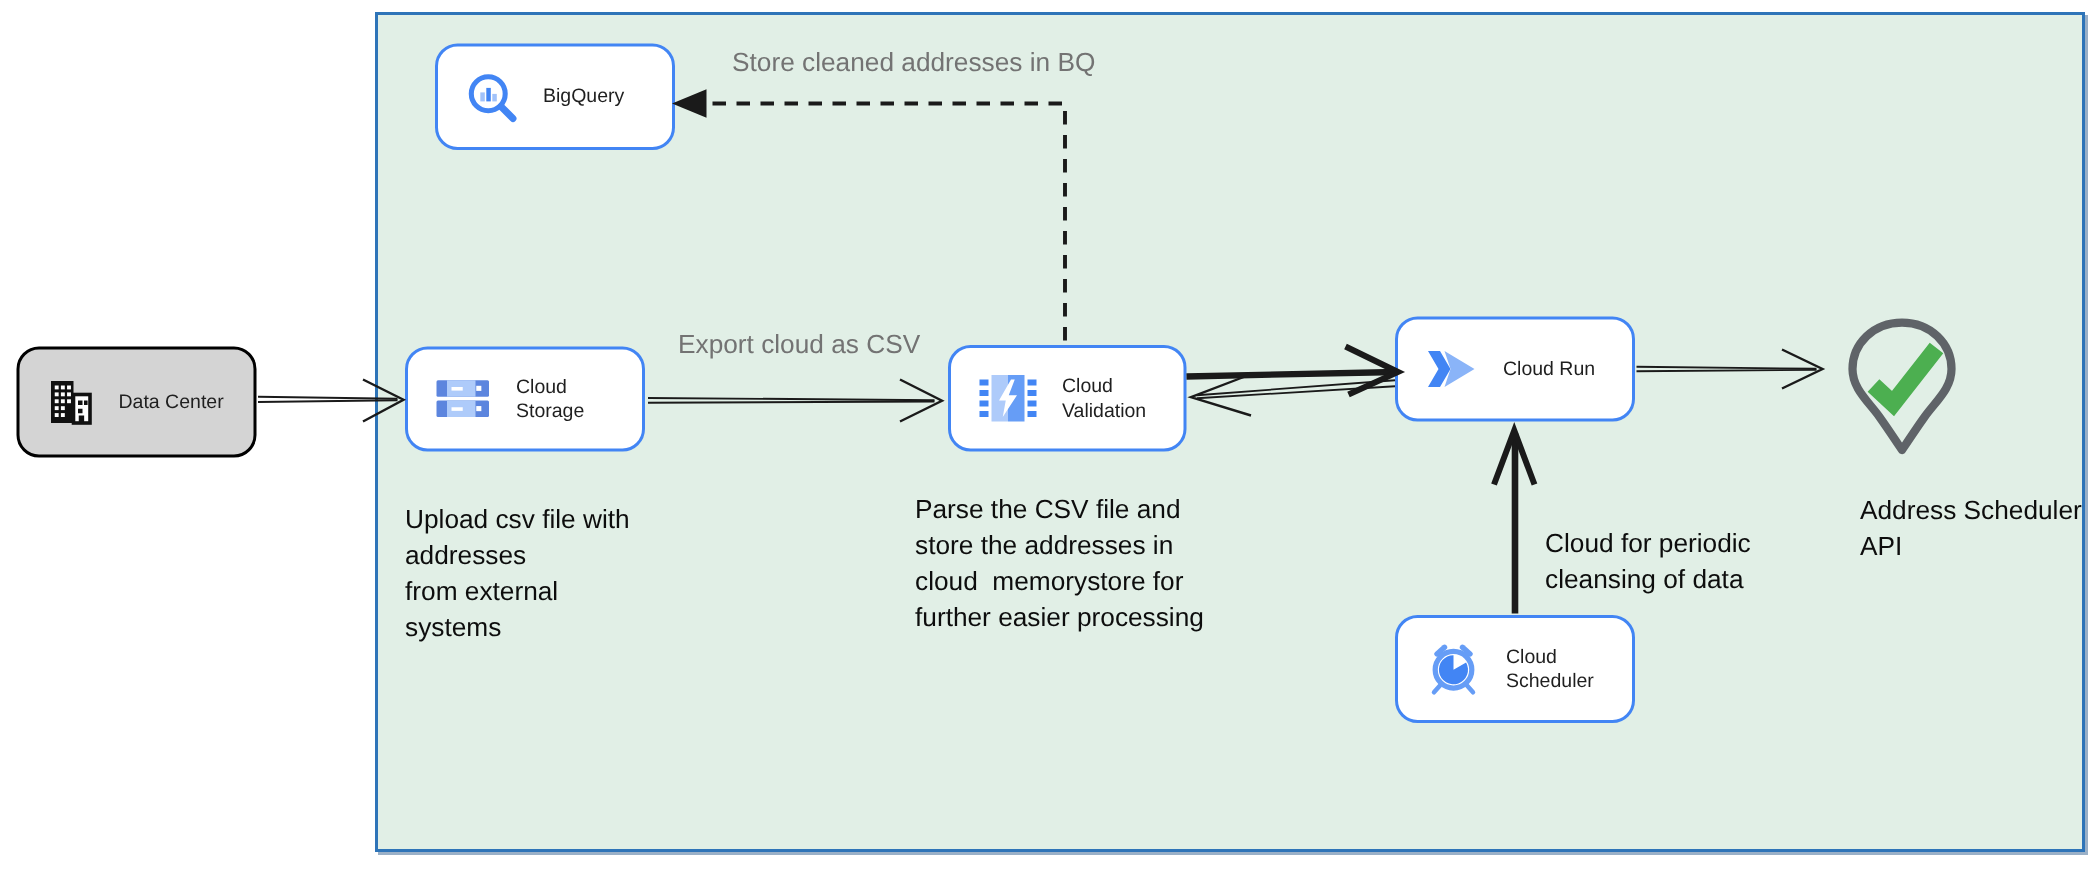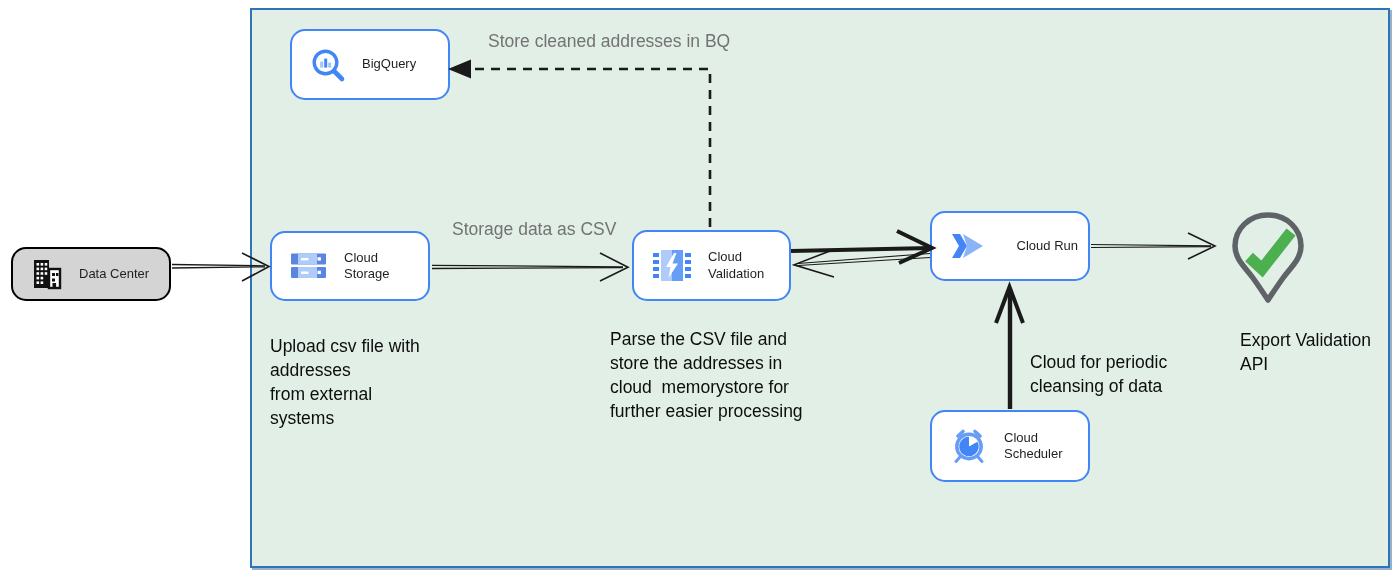--- a/index.html
+++ b/index.html
@@ -29,21 +29,21 @@
   .pin-caption{position:absolute;left:1240px;top:328px;width:152px;font-size:17.5px;line-height:24px;color:#0d0d0d;}
   .arrows{position:absolute;left:0;top:0;width:1400px;height:580px;z-index:4;pointer-events:none;}
 </style>
 </head>
 <body>
 
 <div class="canvas">
 
   <div class="container-zone"></div>
 
-  <div class="node node-datacenter" style="left:11px;top:231px;width:160px;height:54px;margin-top:16px;">
+  <div class="node node-datacenter" style="left:11px;top:231px;width:160px;height:74px;">
     <svg class="icon" width="32" height="32" viewBox="0 0 32 32">
       <rect x="3" y="2" width="15" height="28" fill="#111"></rect>
       <g fill="#fff">
         <rect x="5.5" y="5" width="2.6" height="2.6"></rect>
           <rect x="9.6" y="5" width="2.6" height="2.6"></rect>
           <rect x="13.7" y="5" width="2.6" height="2.6"></rect>
         <rect x="5.5" y="9.6" width="2.6" height="2.6"></rect>
           <rect x="9.6" y="9.6" width="2.6" height="2.6"></rect>
           <rect x="13.7" y="9.6" width="2.6" height="2.6"></rect>
         <rect x="5.5" y="14.2" width="2.6" height="2.6"></rect>
@@ -104,21 +104,21 @@
         <rect x="33" y="19" width="6" height="4"></rect>
           <rect x="33" y="26" width="6" height="4"></rect>
       </g>
       <rect x="9" y="2" width="11" height="31" fill="#aecbfa"></rect>
       <rect x="20" y="2" width="11" height="31" fill="#669df6"></rect>
       <polygon points="22,5 14,19 18.5,19 16.5,30 26,15.5 20.5,15.5 24.5,5" fill="#ffffff"></polygon>
     </svg>
     <span class="label" style="max-width:78px;">Cloud Validation</span>
   </div>
 
-  <div class="node" style="left:930px;top:211px;width:160px;height:70px;justify-content:space-between;">
+  <div class="node" style="left:930px;top:211px;width:160px;height:70px;">
     <svg class="icon" width="36" height="28" viewBox="0 0 36 28">
       <polygon points="2,2 10,2 17,14 10,26 2,26 9,14" fill="#4285f4"></polygon>
       <polygon points="13,2 33,14 13,26 17,14" fill="#8ab4f8"></polygon>
     </svg>
     <span class="label">Cloud Run</span>
   </div>
 
   <div class="node" style="left:930px;top:410px;width:160px;height:72px;">
     <svg class="icon" width="38" height="36" viewBox="0 0 38 36">
       <line x1="8" y1="8" x2="13" y2="3.5" stroke="#669df6" stroke-width="3.6" stroke-linecap="round"></line>
@@ -130,24 +130,24 @@
     </svg>
     <span class="label">Cloud Scheduler</span>
   </div>
 
   <div class="pin-wrap">
     <svg width="92" height="100" viewBox="0 0 92 100">
       <path d="M46,5 C27,5 13,19 13,36 c0,13 10,21 18,32 c5,7 9,13 15,22 c6,-9 10,-15 15,-22 c8,-11 18,-19 18,-32 C79,19 65,5 46,5 Z" fill="none" stroke="#5f6368" stroke-width="5.5" stroke-linejoin="round"></path>
       <polyline points="27,47 40,59 69,22" fill="none" stroke="#4caf50" stroke-width="11.5"></polyline>
     </svg>
   </div>
-  <div class="pin-caption">Export Validation API</div>
+  <div class="pin-caption">Address Scheduler API</div>
 
   <div class="edge-label" style="left:488px;top:31px;">Store cleaned addresses in BQ</div>
-  <div class="edge-label" style="left:452px;top:219px;">Storage data as CSV</div>
+  <div class="edge-label" style="left:452px;top:219px;">Export cloud as CSV</div>
   <div class="note" style="left:270px;top:334px;">Upload csv file with
 addresses
 from external
 systems</div>
   <div class="note" style="left:610px;top:327px;">Parse the CSV file and
 store the addresses in
 cloud  memorystore for
 further easier processing</div>
   <div class="note" style="left:1030px;top:350px;">Cloud for periodic
 cleansing of data</div>

